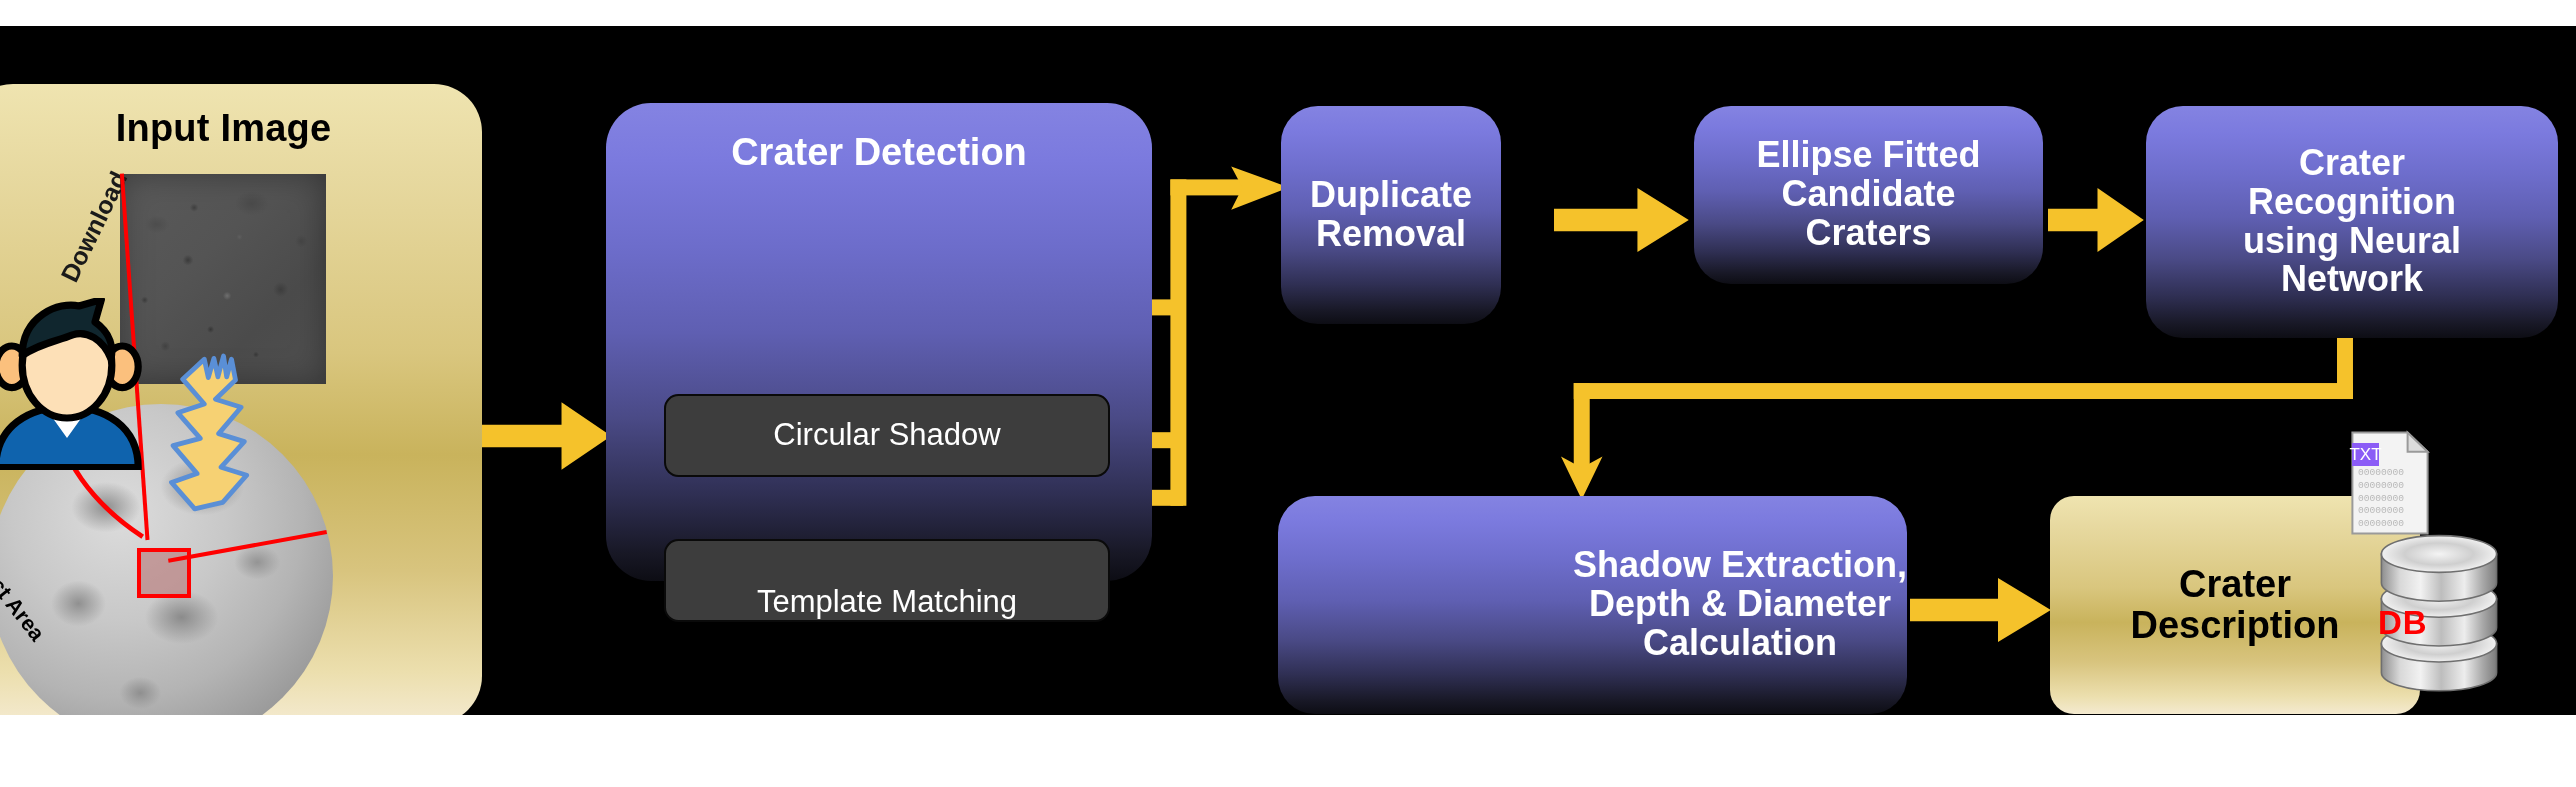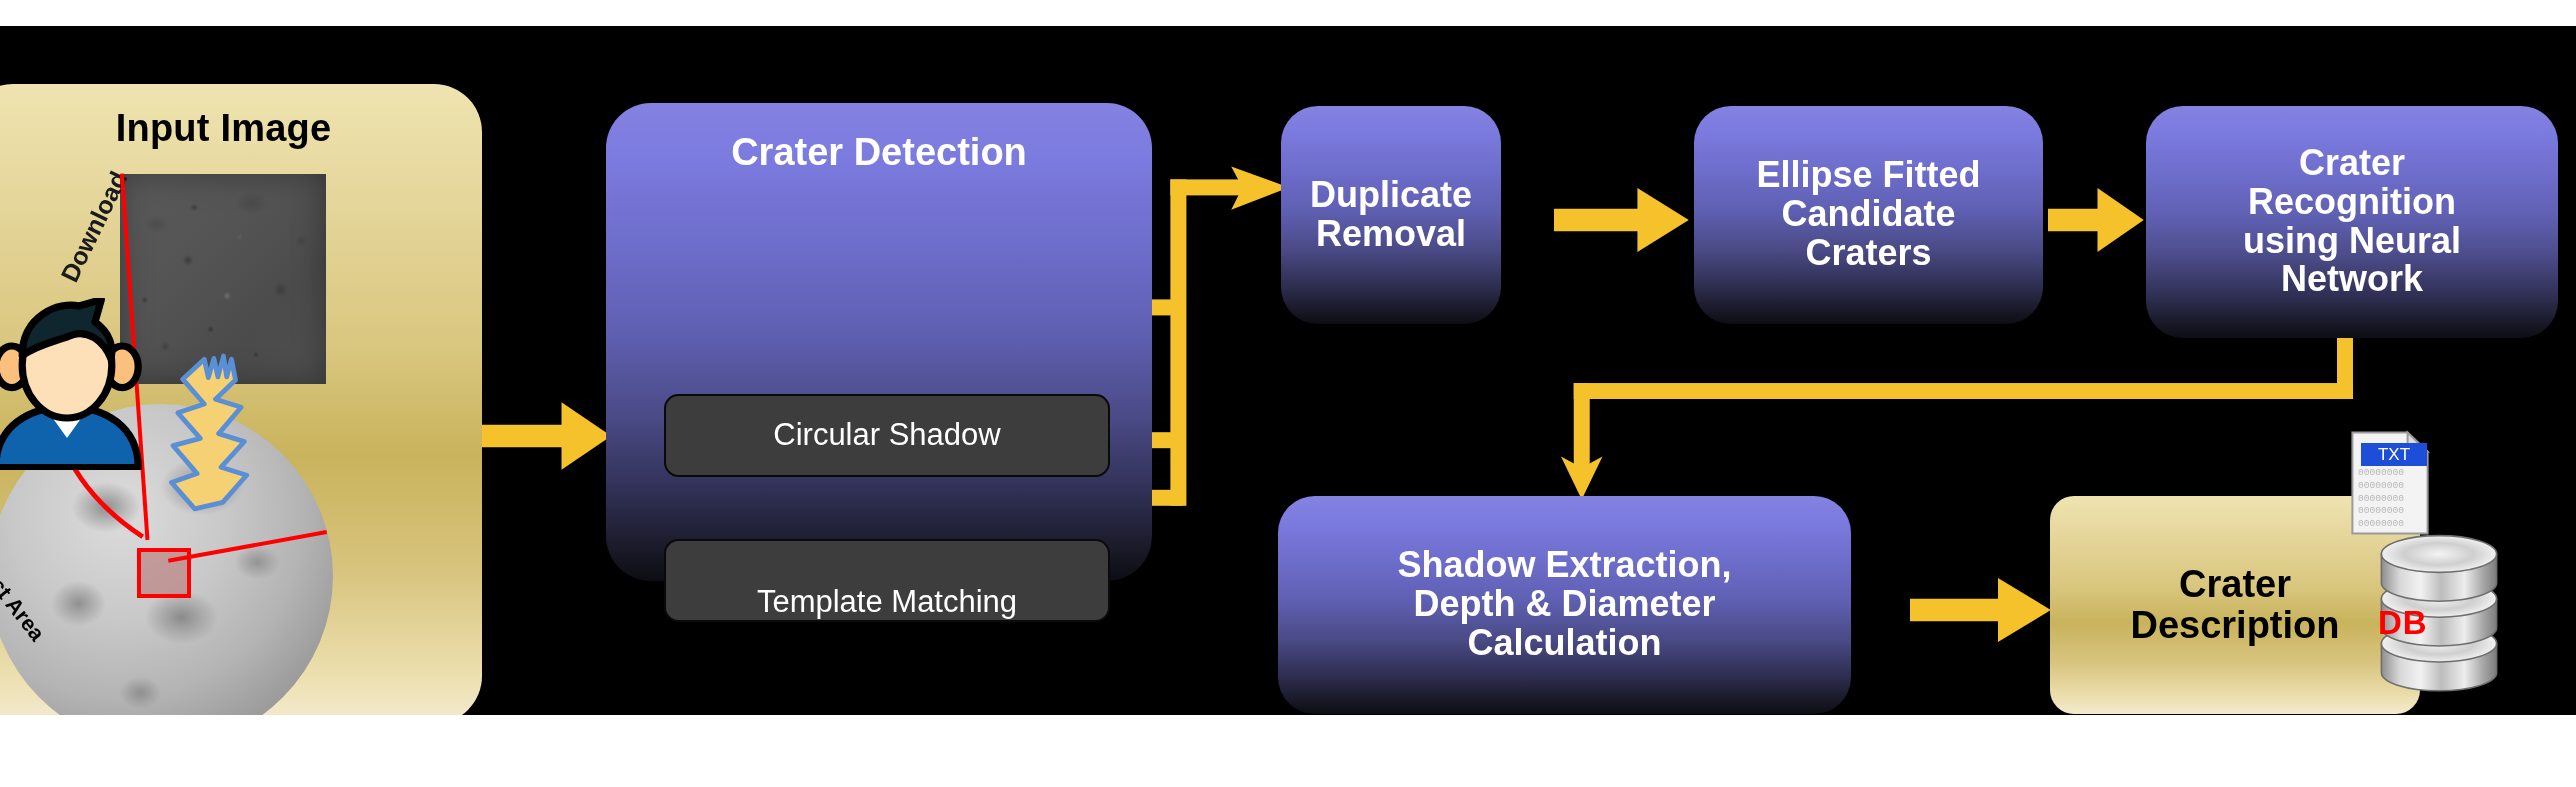--- a/index.html
+++ b/index.html
@@ -114,31 +114,31 @@
   #sub-0 { top: 157px; }
   #sub-1 { top: 291px; }
   #sub-2 { top: 436px; align-items: flex-end; }
 
   #node-duplicate-removal {
     left: 1281px; top: 80px; width: 220px; height: 218px;
   }
   #node-duplicate-removal .node-label { font-size: 36px; font-weight: bold; }
 
   #node-ellipse-fitted {
-    left: 1694px; top: 80px; width: 349px; height: 218px;
+    left: 1694px; top: 80px; width: 349px; height: 178px;
   }
   #node-ellipse-fitted .node-label { font-size: 36px; font-weight: bold; }
 
   #node-crater-recognition {
     left: 2146px; top: 80px; width: 412px; height: 232px;
   }
   #node-crater-recognition .node-label { font-size: 36px; font-weight: bold; }
 
   #node-shadow-extraction {
-    left: 1278px; top: 470px; width: 573px; height: 218px;
+    left: 1278px; top: 470px; width: 629px; height: 218px; justify-content: flex-end;
   }
   #node-shadow-extraction .node-label { font-size: 36px; font-weight: bold; }
 
   #node-crater-description {
     left: 2050px; top: 470px; width: 370px; height: 218px;
     border-radius: 24px;
   }
   #node-crater-description .node-label { font-size: 38px; font-weight: bold; }
   svg.conn-svg { position: absolute; overflow: visible; z-index: 4; }
 
@@ -208,22 +208,22 @@
 
   
   #person { left: 17.6px; top: 214px; width: 168px; height: 172px; }
 
   
   #txt-file { position: absolute; left: 2350px; top: 404px; width: 80px; height: 106px; z-index: 9; }
   #db-stack { position: absolute; left: 2378px; top: 496px; width: 122px; height: 172px; z-index: 10; }
 
   .txt-badge {
     position: absolute;
-    left: 11px; top: 13.6px; width: 66px; height: 23px;
-    background: #1d4ed8;
+    left: 2px; top: 13.6px; width: 27px; height: 23px;
+    background: #8b5cf6;
     color: #ffffff;
     font-size: 17px;
     display: flex; align-items: center; justify-content: center;
     z-index: 3;
     font-family: "Liberation Sans", sans-serif;
   }
   .db-label {
     position: absolute;
     left: 0; right: 0; top: 82px;
     text-align: left;

